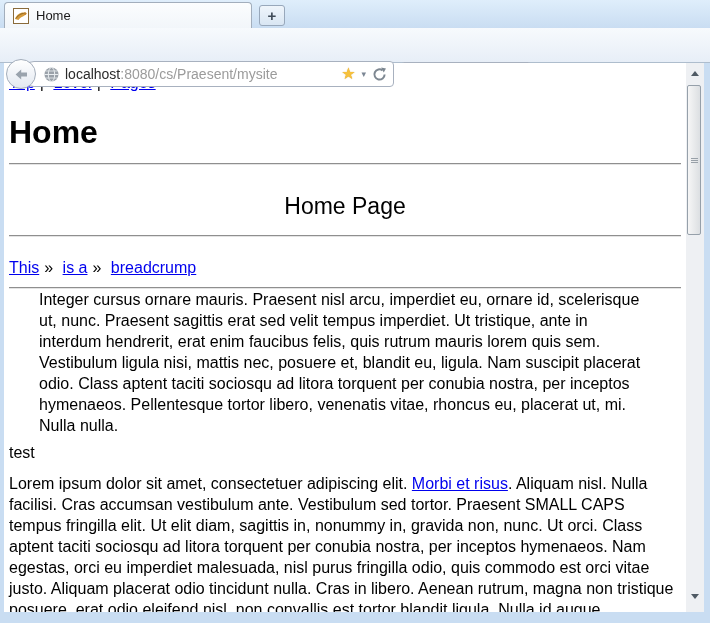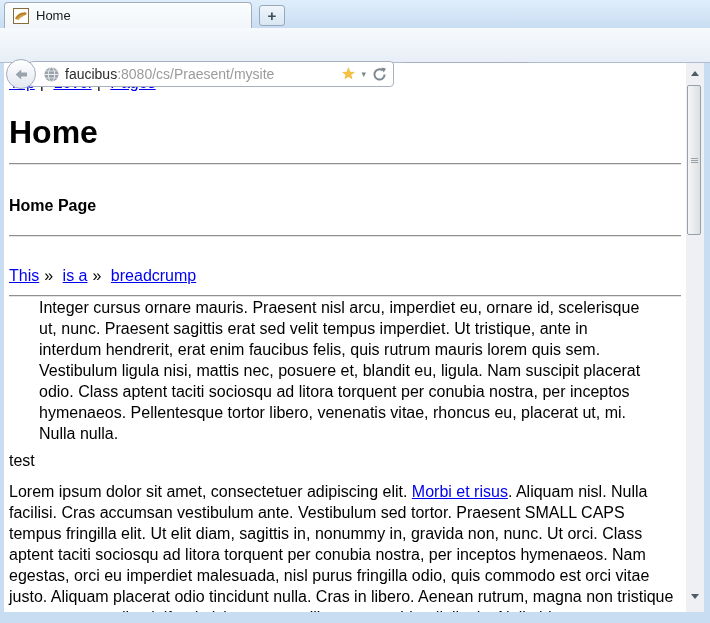--- a/index.html
+++ b/index.html
@@ -40,26 +40,26 @@
   .tb-icon{position:absolute;display:flex;align-items:center;justify-content:center;}
   .tb-sep{position:absolute;left:685px;top:37px;width:1px;height:20px;background:#c4cedb;}
 
   
   .content{position:absolute;left:4px;top:63px;width:682px;height:549px;background:#fff;
     overflow:hidden;font-size:16px;line-height:21px;color:#000;padding:0 5px;box-sizing:border-box;}
   .content a{color:#0000ee;text-decoration:underline;}
   .nav{margin:9px 0 0 0;}
   .nav .sep,.crumbs .sep{color:#000;margin:0 5px;}
   h1.pgtitle{font-size:32px;line-height:37px;font-weight:bold;margin:21px 0 0 0;}
-  h2.sectitle{font-size:16px;line-height:28px;font-weight:bold;margin:27px 0 0 0;}
+  h2.sectitle{font-size:23px;line-height:28px;font-weight:normal;margin:27px 0 0 0;text-align:center;}
   hr{height:0;border:none;border-top:1px solid #8f8f8f;border-bottom:1px solid #e4e4e4;margin:0;}
   .hr1{margin-top:12px;}
   .hr2{margin-top:15px;}
   .hr3{margin-top:9px;}
-  .crumbs{margin:28px 0 0 0;}
+  .crumbs{margin:20px 0 0 0;}
   blockquote.quote{margin:0 30px 0 30px;}
   p.test{margin:6px 0 10px 0;}
   p.lorem{margin:10px 0 0 0;}
 
   
   .scrollbar{position:absolute;left:686px;top:63px;width:18px;height:549px;background:#eef0f3;}
   .sb-btn{position:absolute;left:0;width:18px;height:16px;display:flex;align-items:center;justify-content:center;}
   .sb-up{top:2px;}
   .sb-down{bottom:8px;}
   .tri-up{width:0;height:0;border-left:4px solid transparent;border-right:4px solid transparent;border-bottom:5px solid #4f5a64;}
@@ -95,21 +95,21 @@
     </div>
 
     <div class="urlbar">
       <svg width="15" height="15" viewBox="0 0 15 15">
         <circle cx="7.5" cy="7.5" r="7" fill="#9aa1a9"></circle>
         <ellipse cx="7.5" cy="7.5" rx="3.2" ry="7" fill="none" stroke="#e9edf0" stroke-width="1"></ellipse>
         <line x1="0.5" y1="7.5" x2="14.5" y2="7.5" stroke="#e9edf0" stroke-width="1"></line>
         <line x1="1.5" y1="4" x2="13.5" y2="4" stroke="#e9edf0" stroke-width="0.8"></line>
         <line x1="1.5" y1="11" x2="13.5" y2="11" stroke="#e9edf0" stroke-width="0.8"></line>
       </svg>
-      <span class="url-text"><span class="url-host">faucibus</span><span class="url-path">:8080/cs/Praesent/mysite</span></span>
+      <span class="url-text"><span class="url-host">localhost</span><span class="url-path">:8080/cs/Praesent/mysite</span></span>
       <span class="gold-star">★</span>
       <span class="caret">▾</span>
       <svg width="15" height="15" viewBox="0 0 15 15">
         <path d="M12.6 7.5 a5.1 5.1 0 1 1 -2 -4.1" fill="none" stroke="#7d8791" stroke-width="2"></path>
         <polygon points="9.2,0.4 14,1.6 11.7,5.4" fill="#7d8791"></polygon>
       </svg>
     </div>
 
     <div class="searchbox">
       <span class="glogo">g</span>

